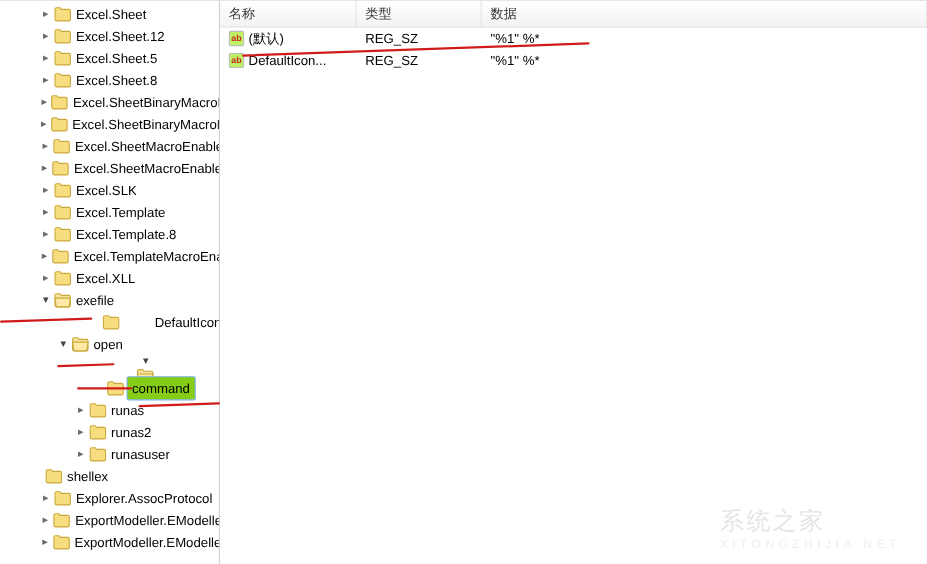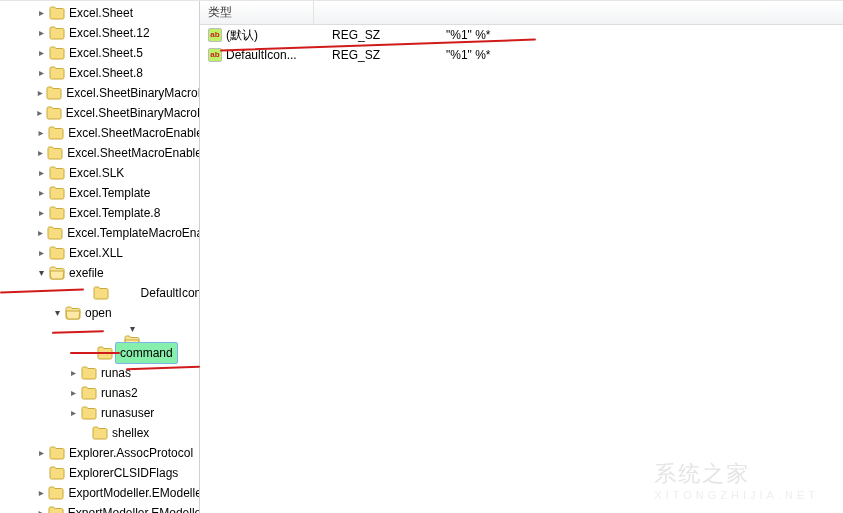--- a/index.html
+++ b/index.html
@@ -45,21 +45,21 @@
   .tree-row .folder {
     width: 16px; height: 16px;
     margin-right: 4px;
     display: inline-block;
   }
   .tree-row .label {
     white-space: nowrap;
     overflow: hidden;
   }
   .tree-row.selected .label {
-    background: #86efac;
+    background: #84cc16;
     border: 1px solid #7eb4ea;
     border-radius: 2px;
     padding: 0 4px;
     margin-left: -2px;
   }
   
   .redmark {
     position: absolute;
     height: 2px;
     background: #d11b1b;
@@ -336,49 +336,39 @@
       <div class="tree-row" style="padding-left: 68px;">
         <span class="expander">▸</span>
         <span class="folder">
           <svg viewBox="0 0 16 16">
     <path d="M1 3.5C1 2.7 1.6 2 2.4 2h3.2l1.2 1.5h6.8c.8 0 1.4.7 1.4 1.5v7.5c0 .8-.6 1.5-1.4 1.5H2.4C1.6 14 1 13.3 1 12.5z" fill="#f8dd80" stroke="#c9a93b" stroke-width="1"></path>
 
   </svg>
         </span>
         <span class="label">runasuser</span>
       </div>
-      <div class="tree-row" style="padding-left: 79px;">
+      <div class="tree-row" style="padding-left: 28px;">
         <span class="expander"></span>
         <span class="folder">
           <svg viewBox="0 0 16 16">
     <path d="M1 3.5C1 2.7 1.6 2 2.4 2h3.2l1.2 1.5h6.8c.8 0 1.4.7 1.4 1.5v7.5c0 .8-.6 1.5-1.4 1.5H2.4C1.6 14 1 13.3 1 12.5z" fill="#f8dd80" stroke="#c9a93b" stroke-width="1"></path>
 
   </svg>
         </span>
         <span class="label">shellex</span>
       </div>
       <div class="tree-row" style="padding-left: 36px;">
         <span class="expander">▸</span>
         <span class="folder">
           <svg viewBox="0 0 16 16">
     <path d="M1 3.5C1 2.7 1.6 2 2.4 2h3.2l1.2 1.5h6.8c.8 0 1.4.7 1.4 1.5v7.5c0 .8-.6 1.5-1.4 1.5H2.4C1.6 14 1 13.3 1 12.5z" fill="#f8dd80" stroke="#c9a93b" stroke-width="1"></path>
 
   </svg>
         </span>
         <span class="label">Explorer.AssocProtocol</span>
-      </div>
-      <div class="tree-row" style="padding-left: 36px;">
-        <span class="expander"></span>
-        <span class="folder">
-          <svg viewBox="0 0 16 16">
-    <path d="M1 3.5C1 2.7 1.6 2 2.4 2h3.2l1.2 1.5h6.8c.8 0 1.4.7 1.4 1.5v7.5c0 .8-.6 1.5-1.4 1.5H2.4C1.6 14 1 13.3 1 12.5z" fill="#f8dd80" stroke="#c9a93b" stroke-width="1"></path>
-
-  </svg>
-        </span>
-        <span class="label">ExplorerCLSIDFlags</span>
       </div>
       <div class="tree-row" style="padding-left: 36px;">
         <span class="expander">▸</span>
         <span class="folder">
           <svg viewBox="0 0 16 16">
     <path d="M1 3.5C1 2.7 1.6 2 2.4 2h3.2l1.2 1.5h6.8c.8 0 1.4.7 1.4 1.5v7.5c0 .8-.6 1.5-1.4 1.5H2.4C1.6 14 1 13.3 1 12.5z" fill="#f8dd80" stroke="#c9a93b" stroke-width="1"></path>
 
   </svg>
         </span>
         <span class="label">ExportModeller.EModeller</span>
@@ -390,21 +380,23 @@
     <path d="M1 3.5C1 2.7 1.6 2 2.4 2h3.2l1.2 1.5h6.8c.8 0 1.4.7 1.4 1.5v7.5c0 .8-.6 1.5-1.4 1.5H2.4C1.6 14 1 13.3 1 12.5z" fill="#f8dd80" stroke="#c9a93b" stroke-width="1"></path>
 
   </svg>
         </span>
         <span class="label">ExportModeller.EModeller.1</span>
       </div>
     </div>
 
   <div class="list-panel">
     <div class="list-header">
+      <div class="col c-name">名称</div>
       <div class="col c-type">类型</div>
+      <div class="col c-data">数据</div>
     </div>
     <div class="list-body" id="list">
         <div class="list-row">
           <div class="cell name c-name">
             <span class="str-icon">ab</span>
             <span>(默认)</span>
           </div>
           <div class="cell c-type">REG_SZ</div>
           <div class="cell c-data">"%1" %*</div>
         </div>

